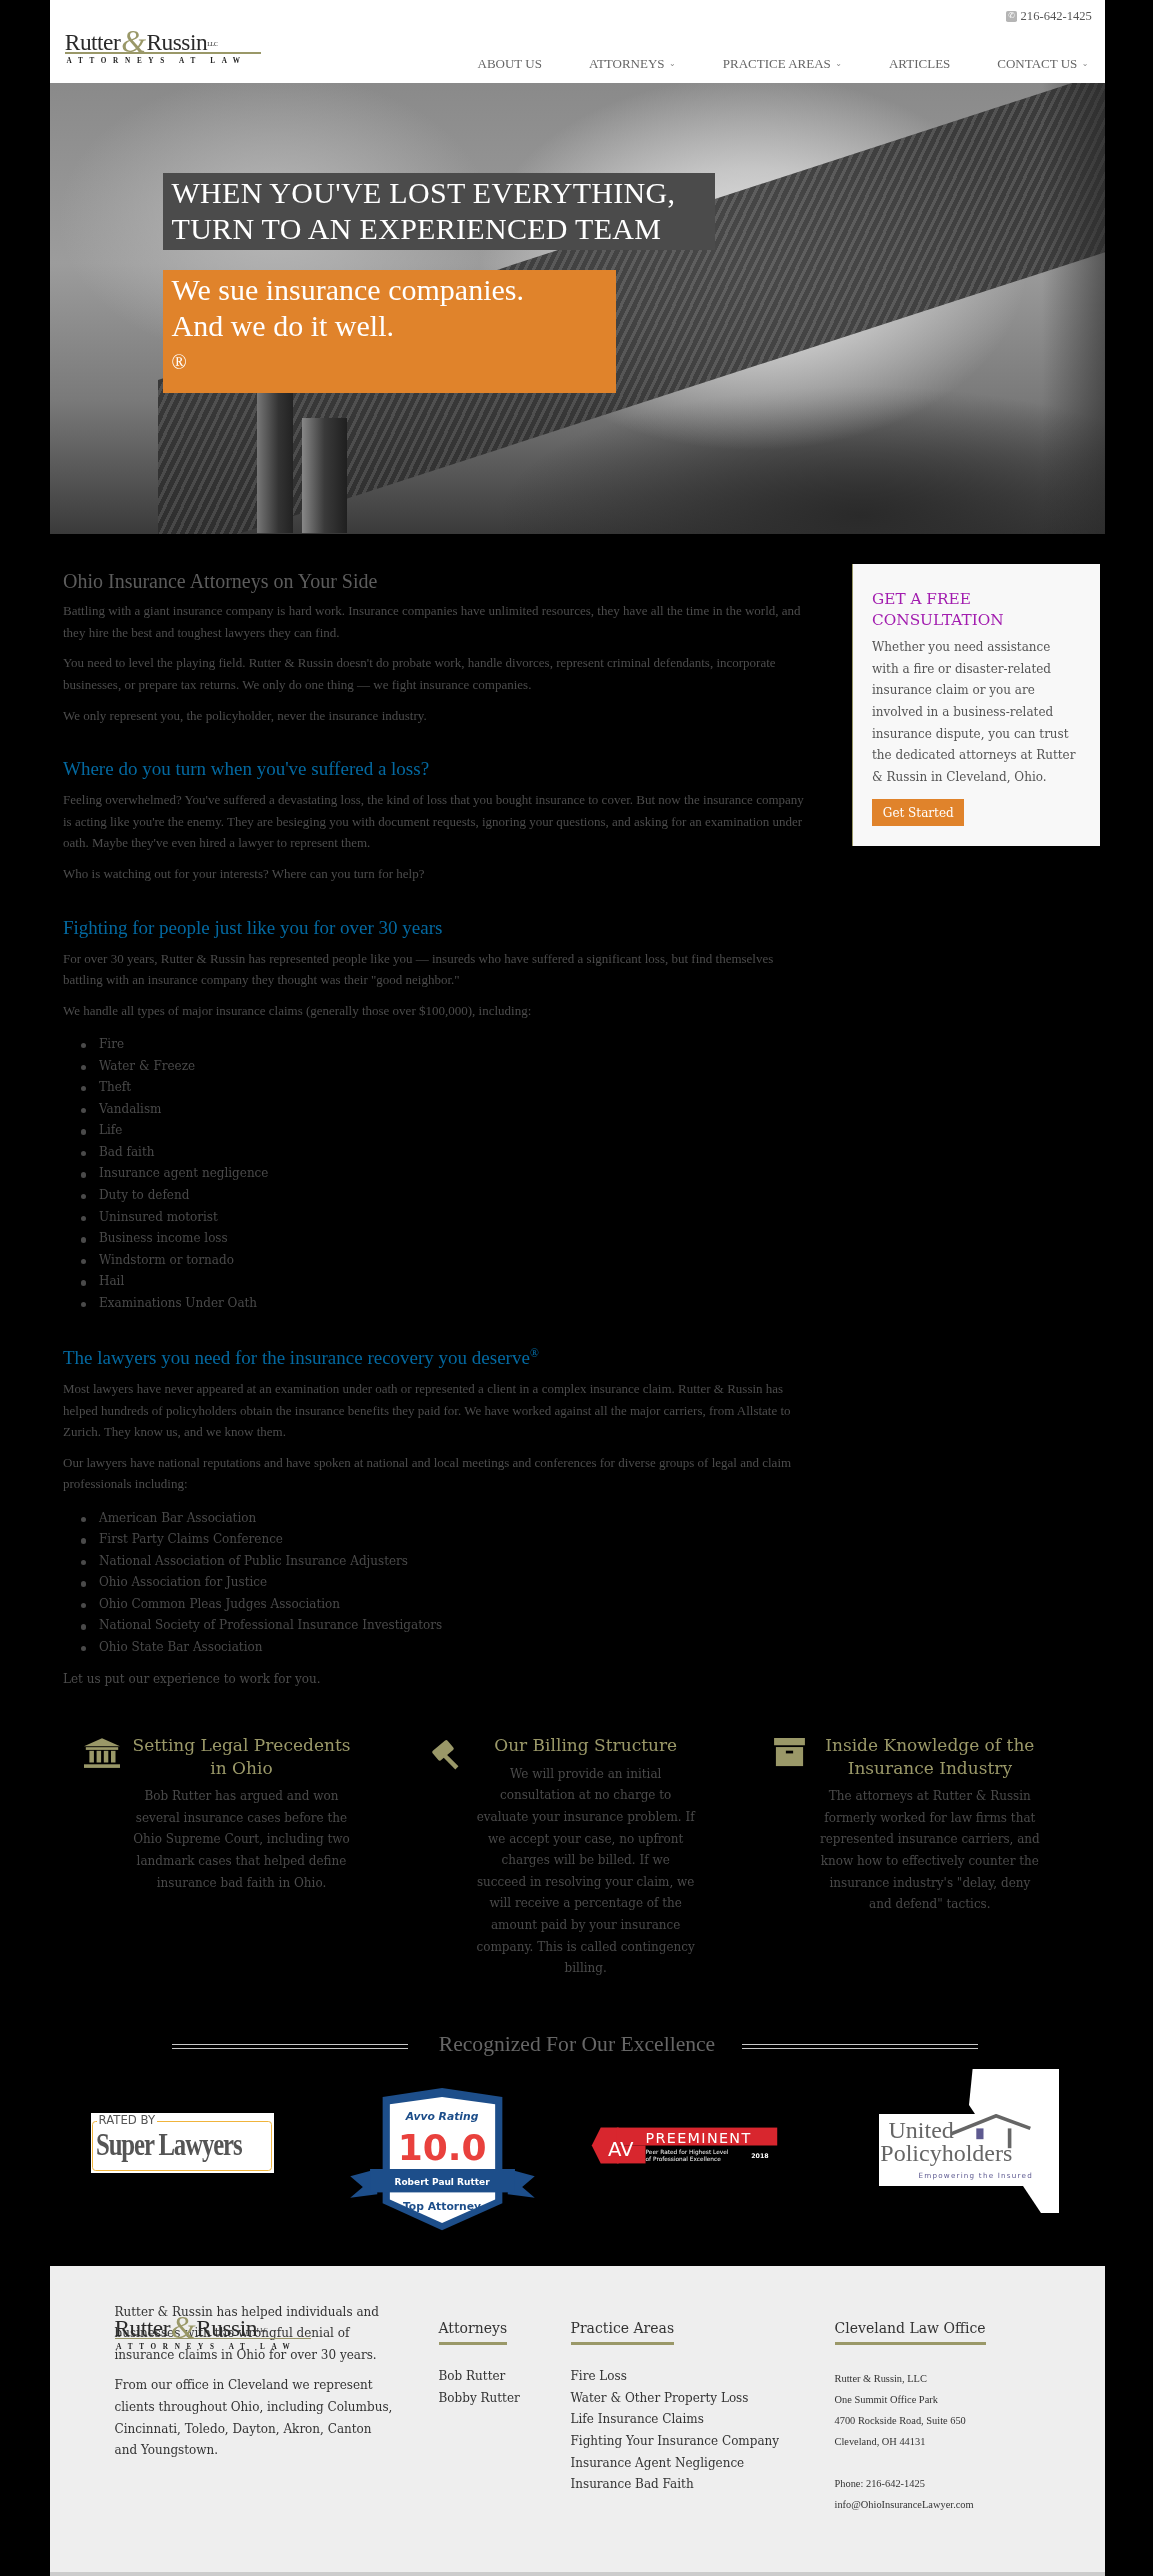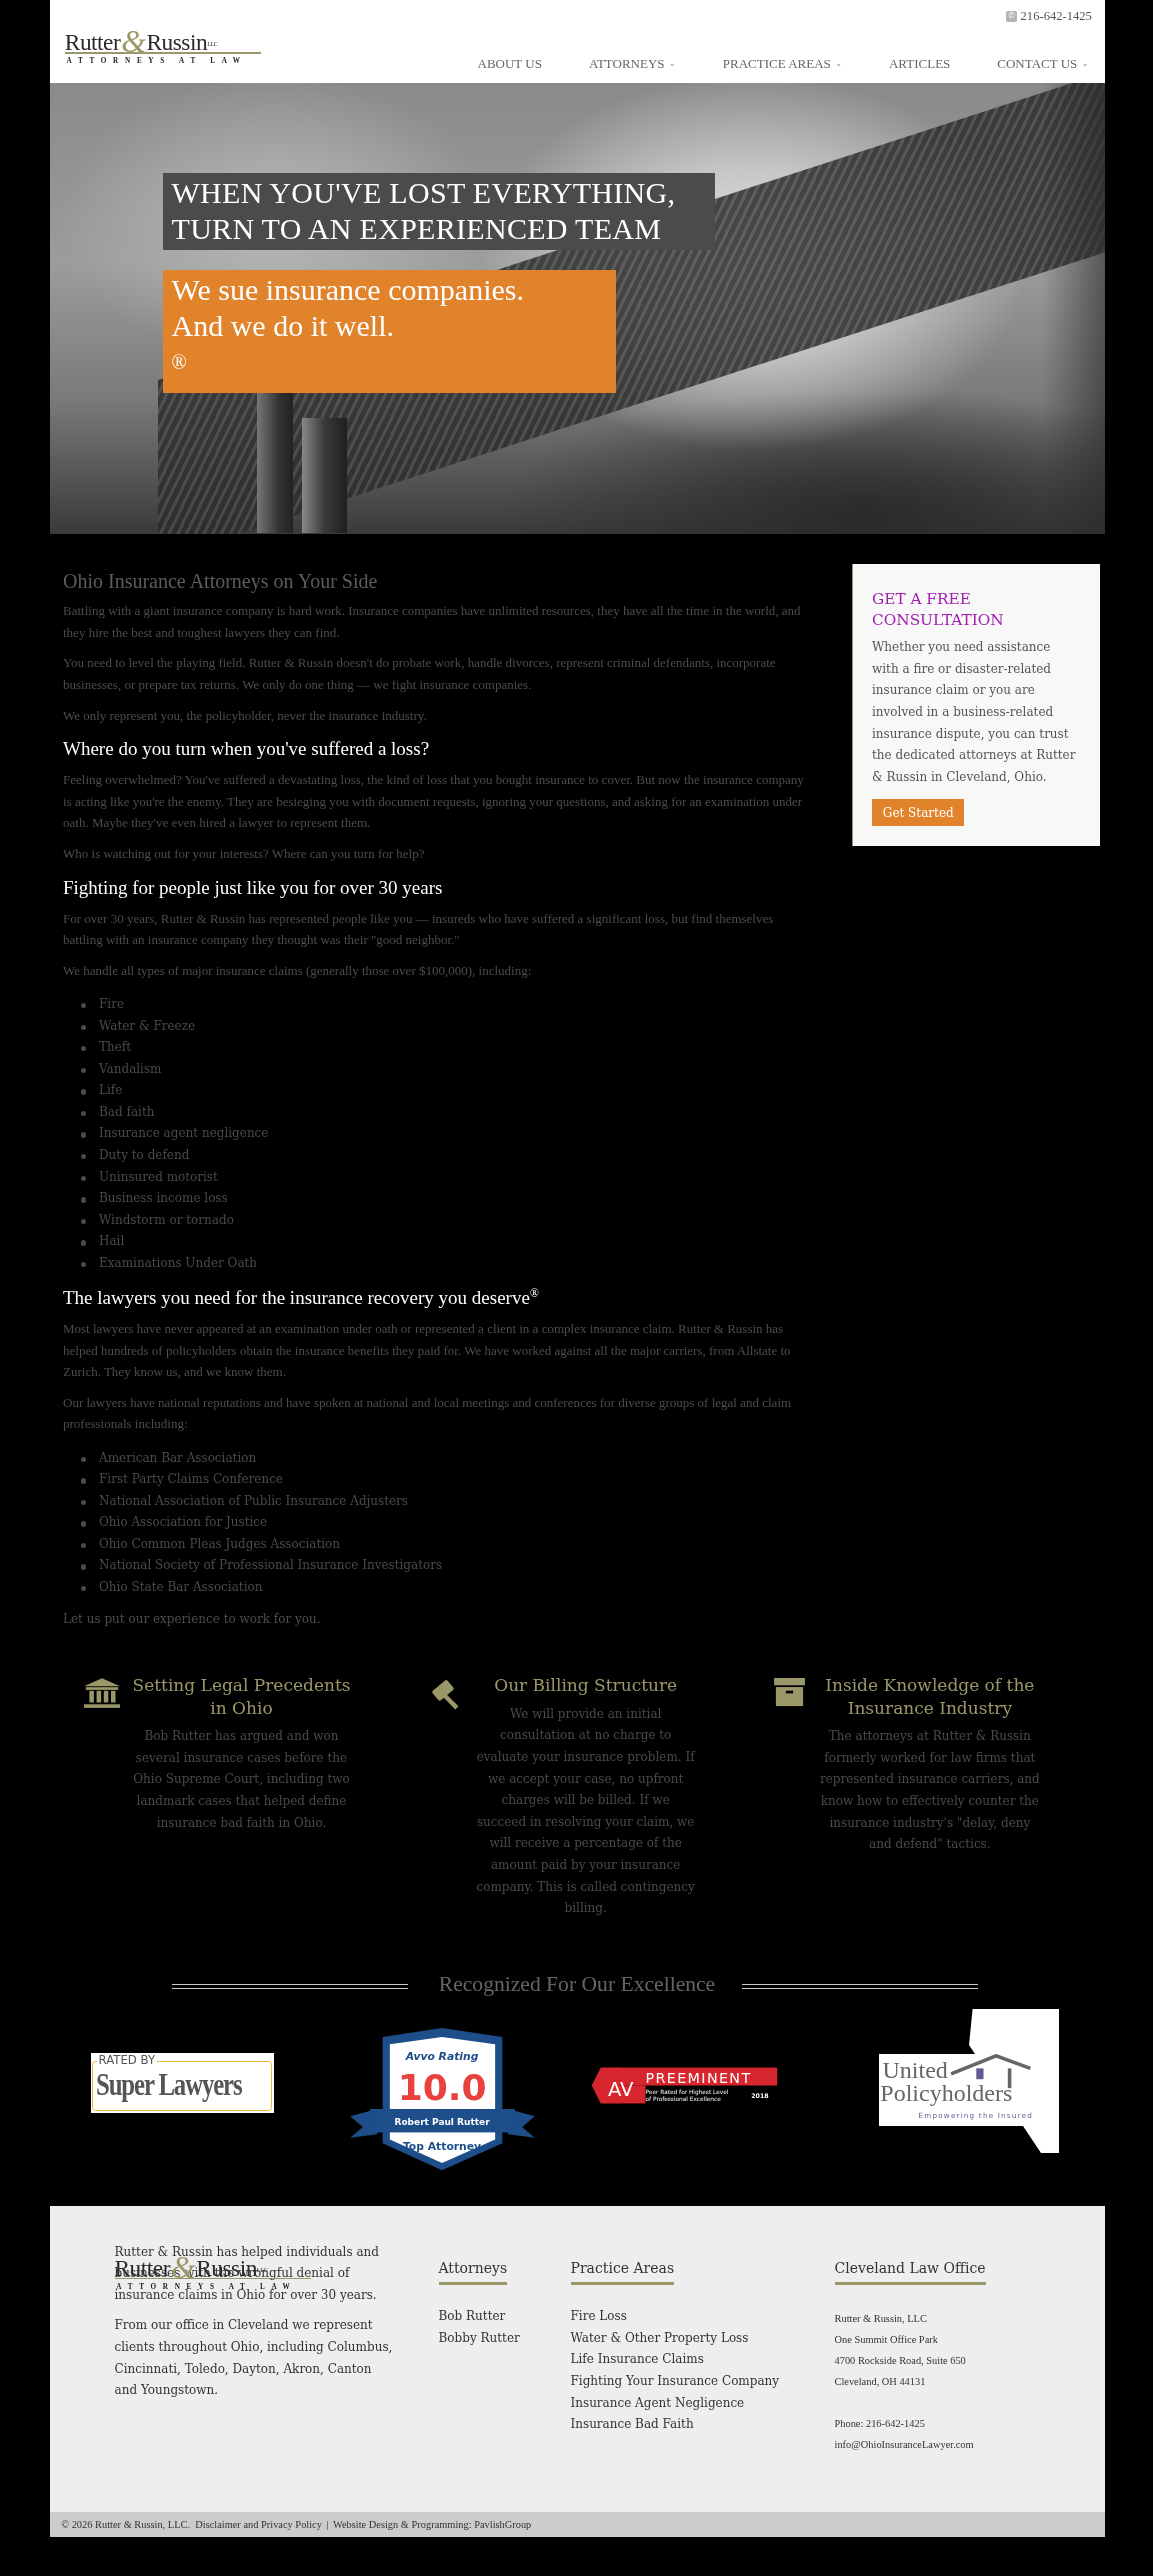--- a/index.html
+++ b/index.html
@@ -38,21 +38,21 @@
   .hero .box1 { position: absolute; left: 113px; top: 90px; width: 552px; background: #4b4b4b; padding: 1.8px 9px 3.6px 9px; }
   .hero .box1 span { display: block; font-family: "Liberation Serif", serif; color: #fff; font-size: 30px; line-height: 36px; letter-spacing: 0.3px; }
   .hero .box2 { position: absolute; left: 113px; top: 187px; width: 453px; background: #e0832b; padding: 1.8px 9px 5.4px 9px; }
   .hero .box2 span { display: block; font-family: "Liberation Serif", serif; color: #fff; font-size: 30px; line-height: 36px; }
   .hero .box2 sup { font-size: 20px; }
 
   
   .content { display: flex; padding-top: 36px; padding-left: 13.5px; }
   .main { width: 744px; }
   .main h1 { font-family: "Liberation Serif", serif; font-weight: normal; font-size: 20px; color: #5c5c5c; margin-bottom: 7.2px; }
-  .main h2 { font-family: "Liberation Serif", serif; font-weight: normal; font-size: 19px; color: #ffffff; margin: 12px 0 9px; }
+  .main h2 { font-family: "Liberation Serif", serif; font-weight: normal; font-size: 19px; color: #0369a1; margin: 32px 0 9px; }
   .main h2 sup { font-size: 11.7px; }
   .main p { font-family: "Liberation Serif", serif; font-size: 13px; line-height: 21.6px; color: #4c4c4c; margin-bottom: 9px; }
   .main ul { list-style: none; margin: 12.6px 0 10.8px 18px; }
   .main ul li { font-family: "DejaVu Serif", serif; font-size: 12px; line-height: 21.6px; color: #4a4a4a; position: relative; padding-left: 18px; }
   .main ul li::before { content: ""; position: absolute; left: 0; top: 9px; width: 5.4px; height: 5.4px; background: #4a4a4a; border-radius: 50%; }
   .main p.closing { font-family: "DejaVu Serif", serif; font-size: 12px; }
 
   .sidebar { width: 248px; margin-left: 45px; }
   .cta-box { background: #f8f8f8; border-left: 1.8px solid #9a9868; padding: 25px 20px 20px 19px; margin-top: -6.3px; }
   .cta-box h3 { font-family: "DejaVu Serif", serif; font-weight: normal; font-size: 15.3px; color: #a21caf; line-height: 21.6px; margin-bottom: 5.4px; }
@@ -75,21 +75,21 @@
   .recog h2 { position: absolute; left: 0; right: 0; top: 0; text-align: center; font-family: "Liberation Serif", serif; font-weight: normal; font-size: 21.6px; color: #666; }
   .badges { position: relative; height: 198px; }
   .badge-sl { position: absolute; left: 41px; top: 45px; width: 183px; height: 60px; background: #fff; }
   .badge-sl .frame { position: absolute; left: 1.8px; top: 8px; right: 1.8px; bottom: 1.8px; border: 1.8px solid #f0b43c; border-radius: 3.6px; }
   .badge-sl .rated { position: absolute; left: 6.3px; top: 0px; background: #fff; padding: 0 1.8px; font-family: "DejaVu Sans", sans-serif; font-size: 11.7px; color: #555; }
   .badge-sl .sl { position: absolute; left: 5.4px; top: 14.4px; font-family: "Liberation Serif", serif; font-size: 31px; color: #555; letter-spacing: -1.4px; font-weight: bold; transform: scaleX(0.8); transform-origin: left; white-space: nowrap; }
   .badge-avvo { position: absolute; left: 300px; top: 20px; width: 185px; height: 144px; }
   .badge-av { position: absolute; left: 541px; top: 56px; width: 187px; height: 43px; }
   .badge-up { position: absolute; left: 829px; top: 1.8px; width: 180px; height: 146px; }
   .up-inner { position: absolute; left: 0; top: 45px; width: 164px; height: 72px; background: #fff; }
-  .up-inner .u1 { position: absolute; left: 4px; top: 3.6px; font-family: "Liberation Serif", serif; font-size: 24px; color: #666; line-height: 25px; text-align: center; }
+  .up-inner .u1 { position: absolute; left: 10px; top: 3.6px; font-family: "Liberation Serif", serif; font-size: 24px; color: #666; line-height: 25px; text-align: center; }
   .up-inner .u2 { position: absolute; left: 1.8px; top: 27px; font-family: "Liberation Serif", serif; font-size: 24px; color: #666; line-height: 25px; }
   .up-inner .u3 { position: absolute; left: 40px; top: 57px; font-family: "DejaVu Sans", sans-serif; font-size: 7.2px; letter-spacing: 1.2px; color: #5e5a90; }
 
   
   .footer { background: #eeeeee; margin-top: 0; padding: 36px 0 27px 65px; display: flex; height: 306px; }
   .f-about { width: 324px; }
   .f-logo { position: relative; width: 198px; height: 50px; margin-bottom: 16px; }
   .f-about p { font-family: "DejaVu Serif", serif; font-size: 12px; line-height: 21.6px; color: #333; margin-bottom: 9px; width: 279px; }
   .f-col { margin-left: 0; }
   .f-col h5 { font-family: "DejaVu Serif", serif; font-weight: normal; font-size: 14px; color: #333; padding-top: 18px; padding-bottom: 9px; border-bottom: 0; position: relative; display: inline-block; }

